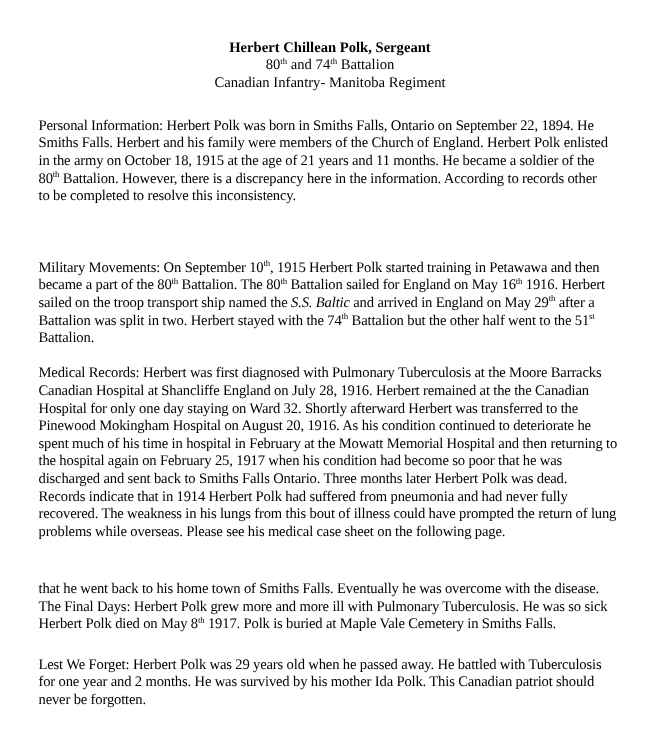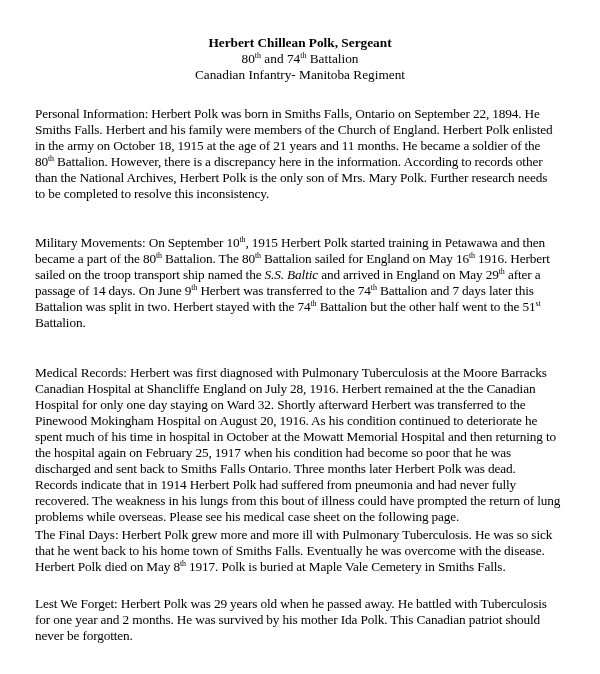--- a/index.html
+++ b/index.html
@@ -23,49 +23,47 @@
   <div class="title">Herbert Chillean Polk, Sergeant</div>
   <div><span>80</span><sup>th</sup><span> and 74</span><sup>th</sup><span> Battalion</span></div>
   <div>Canadian Infantry- Manitoba Regiment</div>
 </div>
 
 <div class="para" style="top:106px">
   <span class="line"><b>Personal Information</b><span>: Herbert Polk was born in Smiths Falls,  Ontario on September 22, 1894. He</span></span>
   <span class="line">Smiths Falls. Herbert and his family were members of the Church of England. Herbert Polk  enlisted</span>
   <span class="line">in the army  on October 18, 1915 at the age of 21 years and 11 months. He became a soldier of the</span>
   <span class="line"><span>80</span><sup>th</sup><span> Battalion.  However, there is a discrepancy here in the information.  According to records other</span></span>
-  <span class="line">than the National Archives, Herbert Polk is the only son of Mrs. Mary Polk.  Further research needs</span>
   <span class="line">to be completed to resolve this inconsistency.</span>
 </div>
 
 <div class="para" style="top:235px">
   <span class="line"><b>Military Movements</b><span>: On September 10</span><sup>th</sup><span>,  1915 Herbert Polk started training in Petawawa  and then</span></span>
   <span class="line"><span>became a part of the 80</span><sup>th</sup><span> Battalion. The 80</span><sup>th</sup><span> Battalion sailed for England on May 16</span><sup>th</sup><span> 1916. Herbert</span></span>
   <span class="line"><span>sailed on the troop transport ship named the </span><i>S.S. Baltic</i><span> and  arrived in England on May 29</span><sup>th</sup><span> after a</span></span>
-  <span class="line"><span>passage of 14 days. On June  9</span><sup>th</sup><span> Herbert was transferred to the 74</span><sup>th</sup><span> Battalion and 7 days later this</span></span>
   <span class="line"><span>Battalion was split in two. Herbert stayed with the 74</span><sup>th</sup><span> Battalion but the other half went to the 51</span><sup>st</sup></span>
   <span class="line">Battalion.</span>
 </div>
 
-<div class="para" style="top:365px">
+<div class="para" style="top:331px">
   <span class="line"><b>Medical Records</b><span>: Herbert was first diagnosed with Pulmonary Tuberculosis at the Moore Barracks</span></span>
   <span class="line">Canadian Hospital at Shancliffe England on July 28, 1916.  Herbert remained at the  the Canadian</span>
   <span class="line">Hospital for only one day staying on Ward 32.  Shortly afterward Herbert was transferred to the</span>
   <span class="line">Pinewood Mokingham Hospital on August 20, 1916.  As his condition continued to deteriorate he</span>
-  <span class="line">spent much of his time in hospital in October at the Mowatt Memorial Hospital and then returning to</span>
+  <span class="line">spent much of his time in hospital in February at the Mowatt Memorial Hospital and then returning to</span>
   <span class="line">the hospital again on February 25, 1917 when his condition had become so poor that he was</span>
   <span class="line">discharged and sent back to Smiths Falls Ontario.  Three months later Herbert Polk was dead.</span>
   <span class="line">Records indicate that in 1914 Herbert Polk  had suffered from  pneumonia and had never fully</span>
   <span class="line">recovered.  The weakness in his lungs from this bout of illness could have prompted the return of lung</span>
   <span class="line">problems while overseas.  Please see his medical case sheet on the following page.</span>
 </div>
 
 <div class="para" style="top:527px">
+  <span class="line">that he went back to his home town of Smiths Falls.  Eventually he was overcome with the disease.</span>
   <span class="line"><b>The Final Days</b><span>:  Herbert Polk grew more and more ill with Pulmonary Tuberculosis. He was so sick</span></span>
-  <span class="line">that he went back to his home town of Smiths Falls.  Eventually he was overcome with the disease.</span>
   <span class="line"><span>Herbert Polk died on May 8</span><sup>th</sup><span> 1917. Polk is buried at Maple Vale Cemetery in Smiths Falls.</span></span>
 </div>
 
 <div class="para" style="top:596px">
   <span class="line"><b>Lest We Forget</b><span>: Herbert Polk was 29 years old when he passed away. He battled with Tuberculosis</span></span>
   <span class="line">for one year and 2 months. He was survived by his mother Ida Polk. This Canadian patriot should</span>
   <span class="line">never be forgotten.</span>
 </div>
 
 </body></html>

